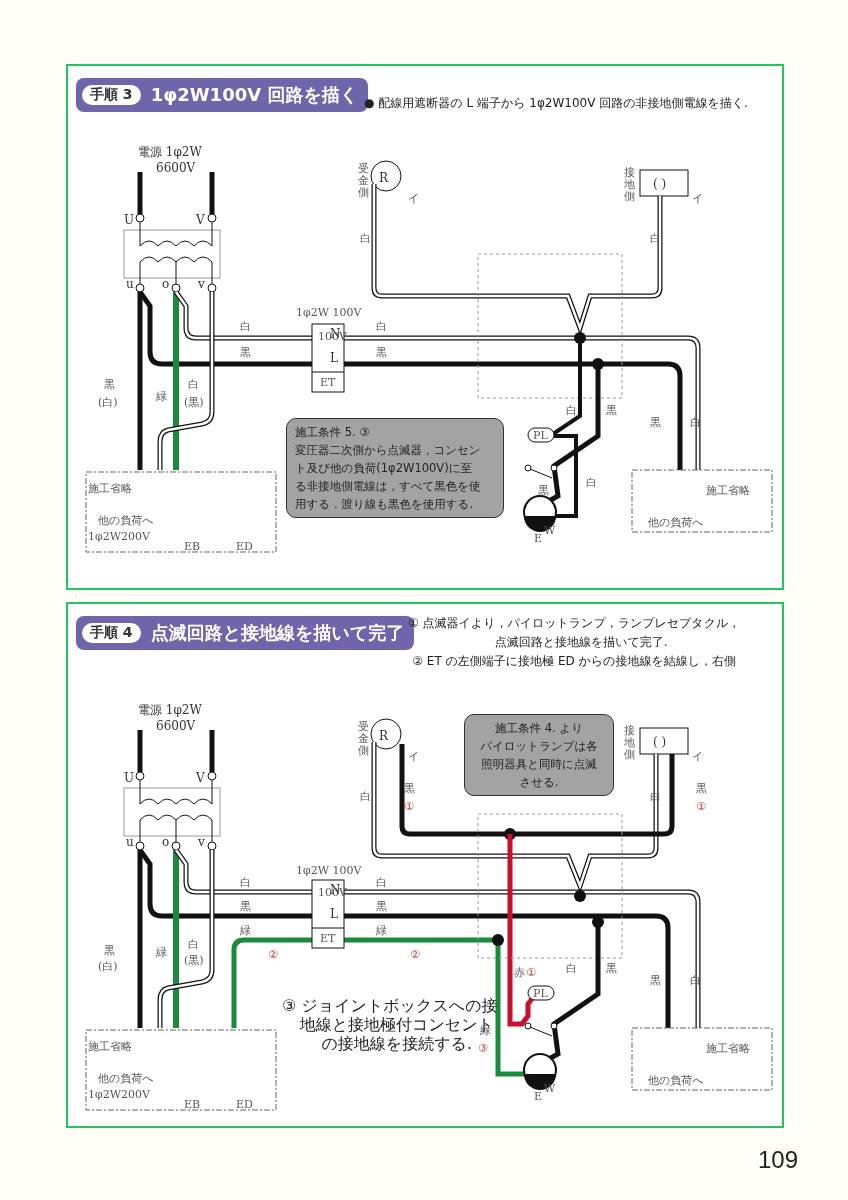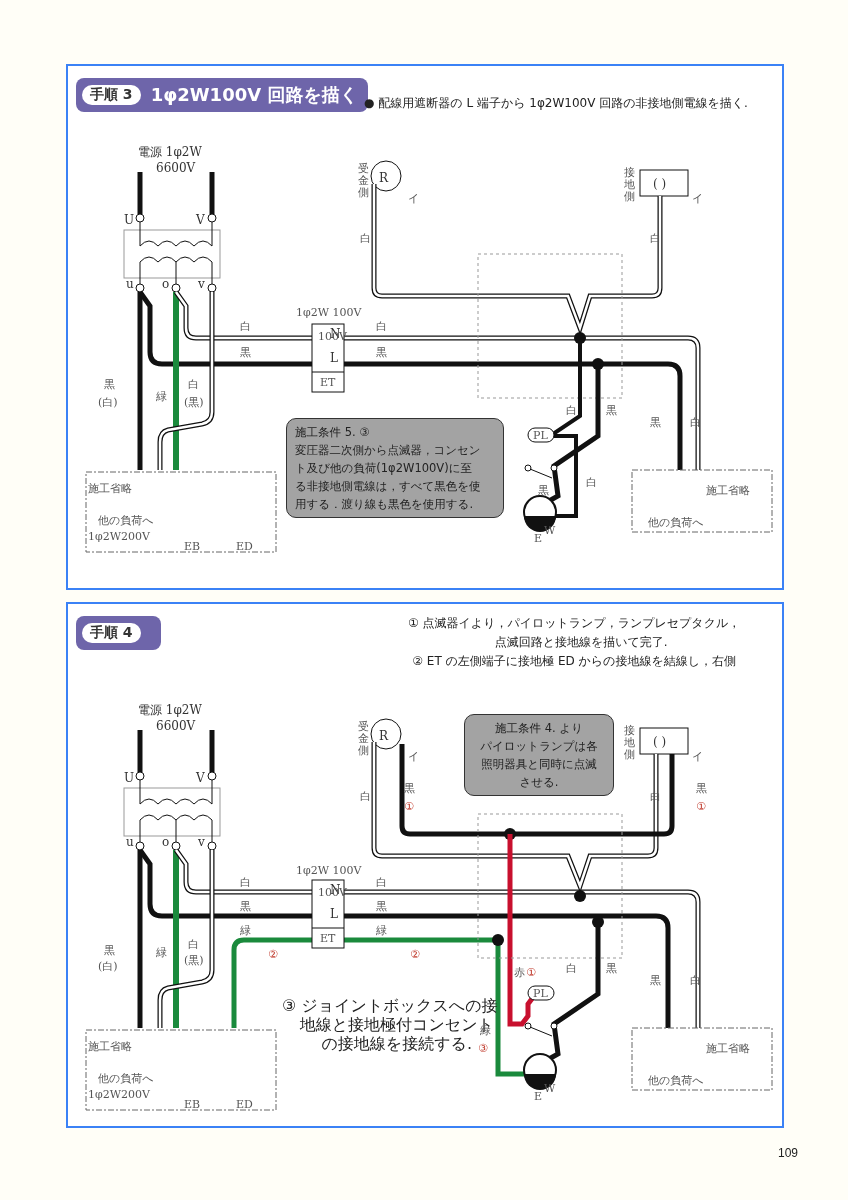--- a/index.html
+++ b/index.html
@@ -1,28 +1,28 @@
 <!DOCTYPE html>
 <html><head>
 <meta charset="utf-8">
 <style>
   html,body{margin:0;padding:0;background:#fffef7;}
   body{width:848px;height:1200px;position:relative;overflow:hidden;font-family:"DejaVu Sans","Liberation Sans",sans-serif;color:#222;}
-  .panel{position:absolute;left:66px;width:714px;border:2px solid #3b82f6;background:#fff;}
+  .panel{position:absolute;left:66px;width:714px;border:2px solid #22c55e;background:#fff;}
   #p3{top:64px;height:522px;}
   #p4{top:602px;height:522px;text-align:center;}
   .step-badge{position:absolute;left:8px;top:12px;height:34px;background:#6e65aa;border-radius:8px;display:flex;align-items:center;padding:0 10px 0 6px;color:#fff;font-weight:bold;font-size:18px;white-space:nowrap;}
   .step-num{background:#fff;color:#333;border-radius:14px;padding:1px 8px;font-size:14px;margin-right:10px;font-weight:bold;}
   .step-desc{position:absolute;font-size:12px;color:#222;line-height:19px;}
   svg{position:absolute;left:0;top:0;}
   .lbl{font-family:"DejaVu Serif","Liberation Serif",serif;font-size:11px;fill:#555;}
   .lblb{font-family:"DejaVu Serif","Liberation Serif",serif;font-size:12px;fill:#333;}
   .red{fill:#c0392b;font-family:"DejaVu Sans",sans-serif;font-size:11px;}
   .note{position:absolute;background:#a3a3a3;border:1.5px solid #333;border-radius:10px;font-size:11.5px;line-height:18px;padding:4px 8px;color:#222;}
-  .pagenum{position:absolute;right:50px;top:1146px;font-size:12px;color:#222;font-family:"Liberation Sans",sans-serif;}
+  .pagenum{position:absolute;right:50px;top:1146px;font-size:24px;color:#222;font-family:"Liberation Sans",sans-serif;}
 </style>
 </head>
 <body>
 
 <div class="panel" id="p3">
   <div class="step-badge">
     <span class="step-num">手順 3</span>
     <span>1φ2W100V 回路を描く</span>
   </div>
   <div class="step-desc" style="left:296px;top:28px;">● 配線用遮断器の L 端子から 1φ2W100V 回路の非接地側電線を描く.</div>
@@ -126,20 +126,21 @@
     <div>変圧器二次側から点滅器，コンセン</div>
     <div>ト及び他の負荷(1φ2W100V)に至</div>
     <div>る非接地側電線は，すべて黒色を使</div>
     <div>用する．渡り線も黒色を使用する.</div>
   </div>
 </div>
 
 <div class="panel" id="p4">
   <div class="step-badge">
     <span class="step-num">手順 4</span>
+    <span>点滅回路と接地線を描いて完了</span>
   </div>
   <div class="step-desc" style="left:340px;top:10px;">
     <div>① 点滅器イより，パイロットランプ，ランプレセプタクル，</div>
     <div style="padding-left:14px">点滅回路と接地線を描いて完了.</div>
     <div>② ET の左側端子に接地極 ED からの接地線を結線し，右側</div>
   </div>
 
   <svg width="714" height="522">
     <text class="lblb" x="70" y="110">電源 1φ2W</text>
     <text class="lblb" x="88" y="126">6600V</text>

